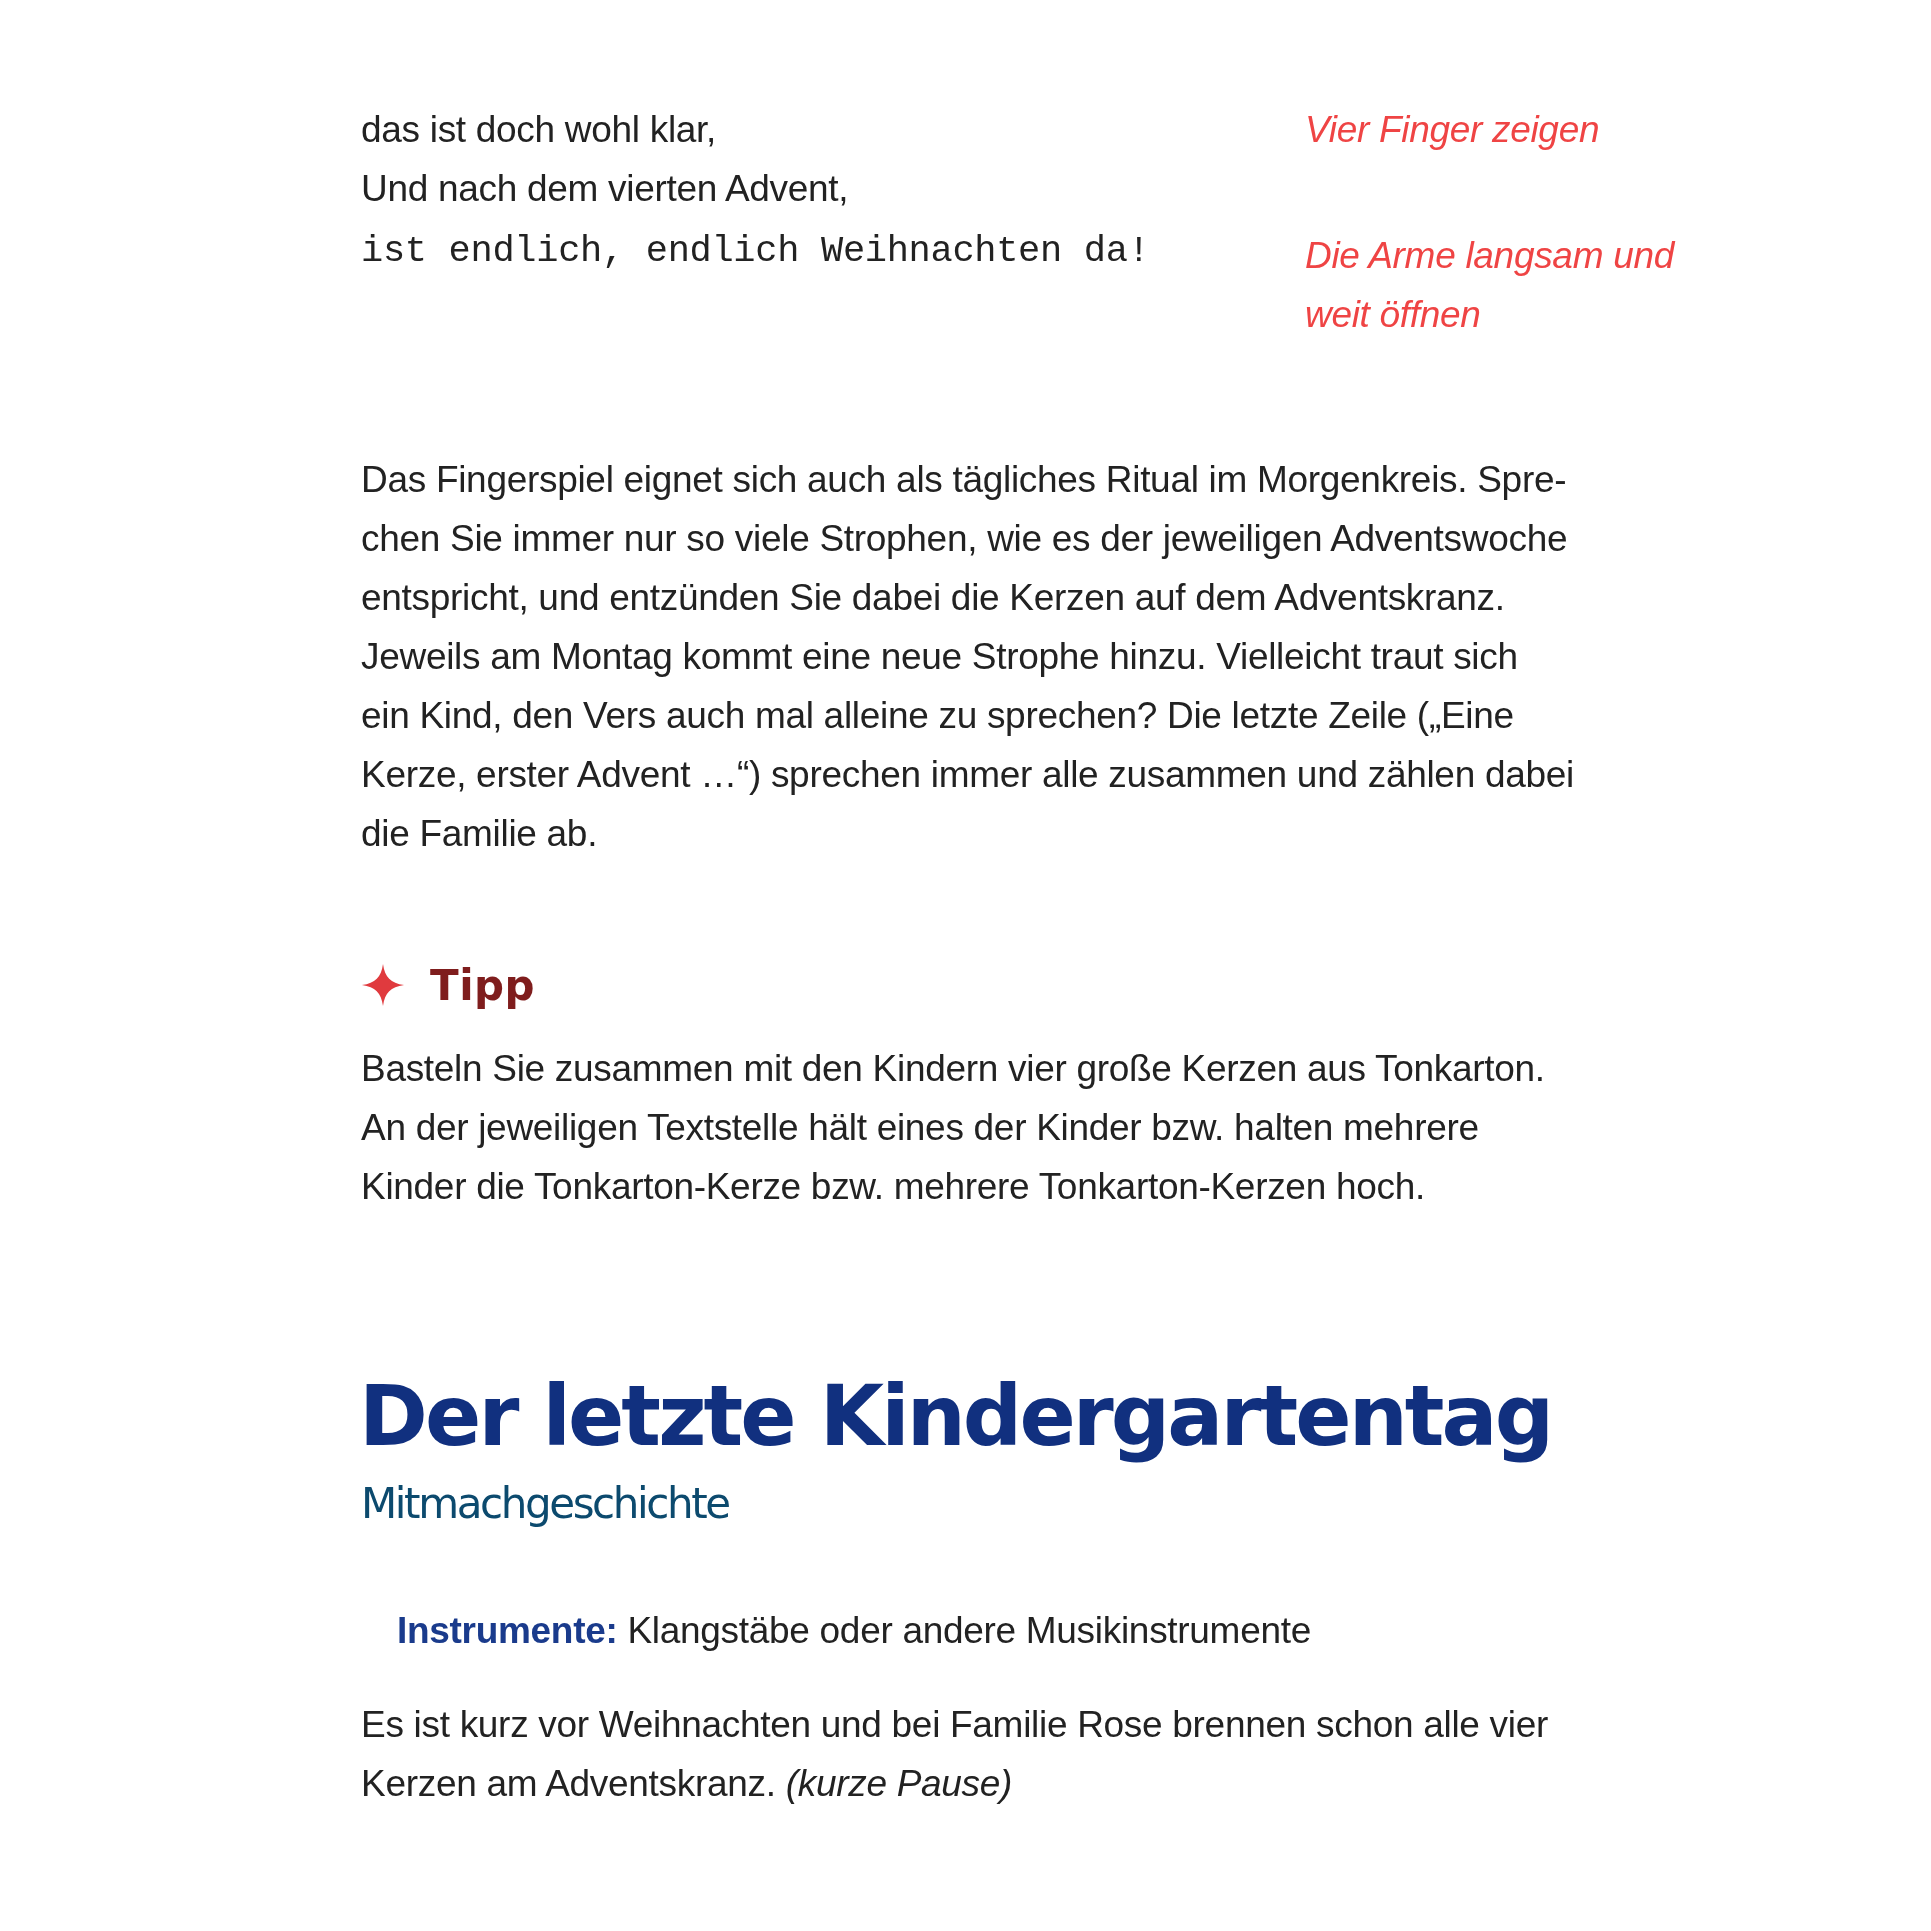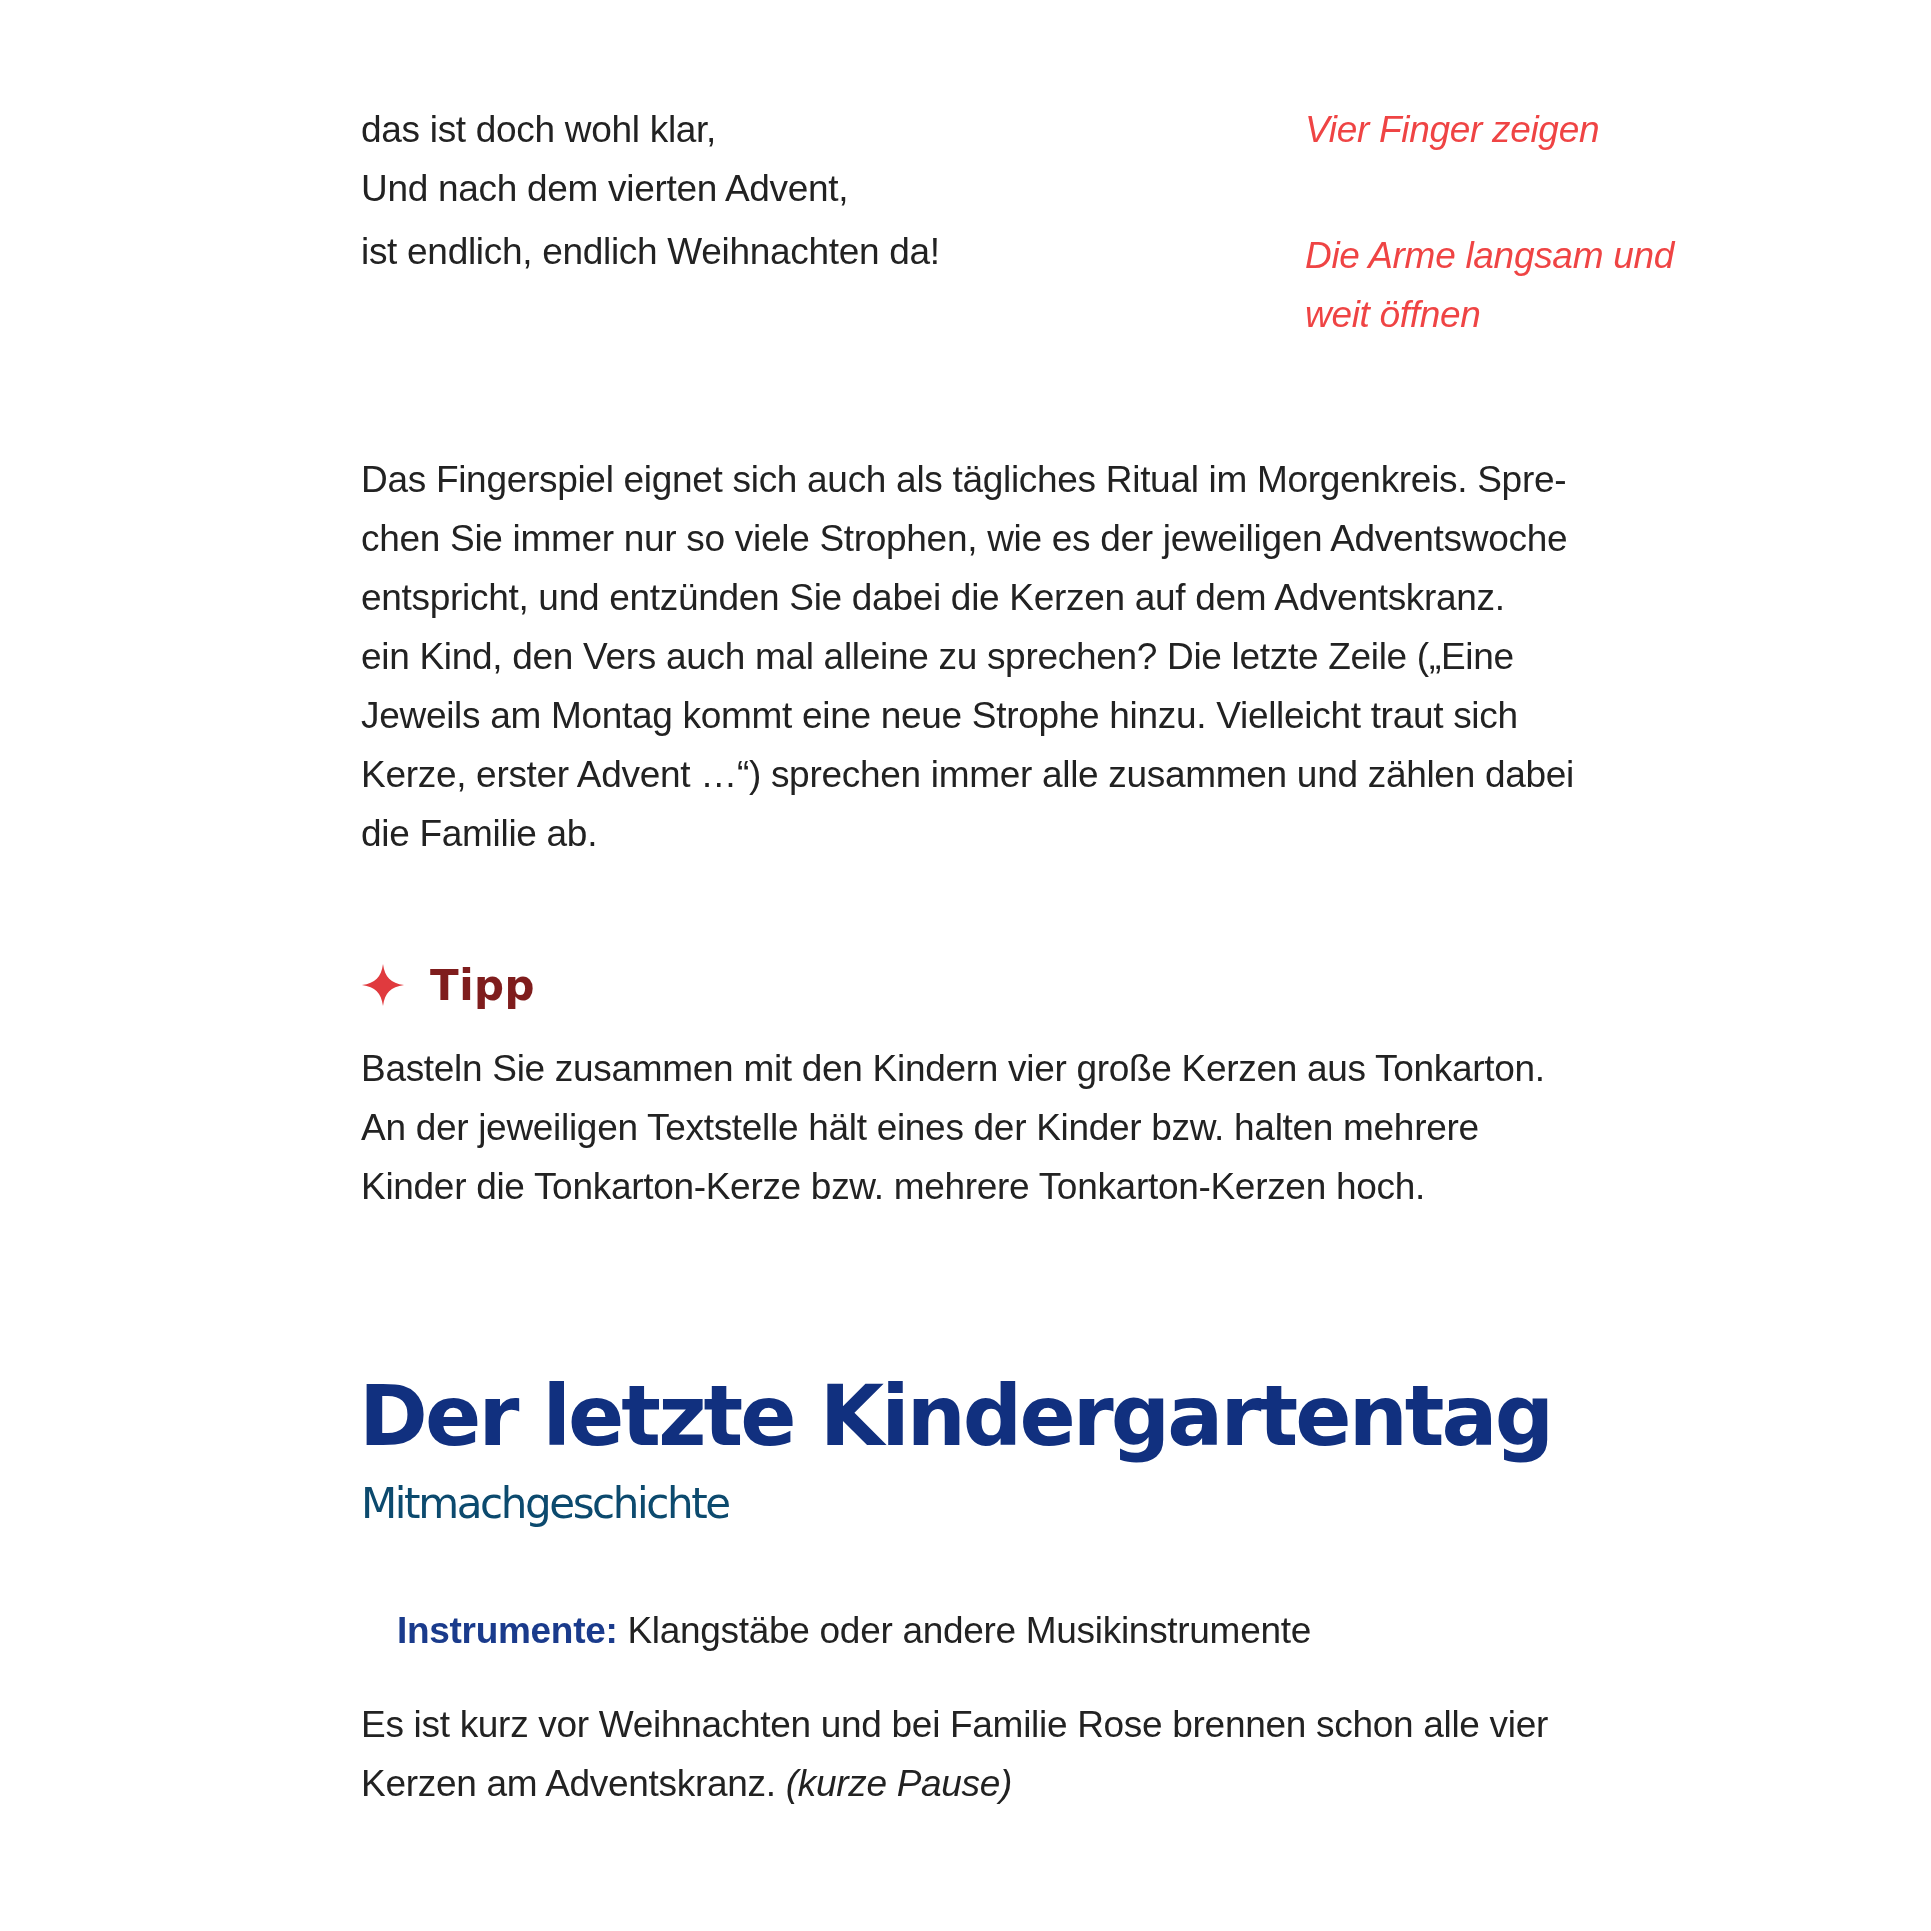--- a/index.html
+++ b/index.html
@@ -32,21 +32,21 @@
       position: absolute;
       left: 361px;
       top: 100px;
       width: 869px;
     }
     .verse .line {
       display: block;
       white-space: nowrap;
     }
     .verse .line.l2 { margin-top: 0px; }
-    .verse .line.l3 { margin-top: 3.9px; }
+    .verse .line.l3 { margin-top: 3.9px; font-family: Liberation Mono, monospace; }
 
     .instructions {
       position: absolute;
       left: 1305px;
       top: 100px;
       width: 502px;
       color: #ef4444;
       font-style: italic;
       font-size: 37px;
       line-height: 59px;
@@ -170,22 +170,22 @@
   <div class="instructions">
     <span class="instr i1">Vier Finger zeigen</span>
     <span class="instr i2">Die Arme langsam und</span>
     <span class="instr i3">weit öffnen</span>
   </div>
 
   <div class="explain body-text">
     <span class="pline">Das Fingerspiel eignet sich auch als tägliches Ritual  im Morgenkreis. Spre-</span>
     <span class="pline">chen Sie immer nur so viele Strophen, wie es der jeweiligen Adventswoche</span>
     <span class="pline">entspricht, und entzünden Sie dabei die Kerzen auf dem Adventskranz.</span>
+    <span class="pline">Jeweils am Montag kommt eine neue Strophe hinzu. Vielleicht traut sich</span>
     <span class="pline">ein Kind, den Vers auch mal alleine zu sprechen? Die letzte Zeile („Eine</span>
-    <span class="pline">Jeweils am Montag kommt eine neue Strophe hinzu. Vielleicht traut sich</span>
     <span class="pline">Kerze, erster Advent …“) sprechen immer alle zusammen und zählen dabei</span>
     <span class="pline">die Familie ab.</span>
   </div>
 
   <div class="tipp-head">
     <span class="tipp-icon">
       <svg width="44" height="44" viewBox="0 0 46 46">
         <path d="M23 1 C25 15 31 21 45 23 C31 25 25 31 23 45 C21 31 15 25 1 23 C15 21 21 15 23 1 Z" fill="#e03a3e"></path>
       </svg>
     </span>

